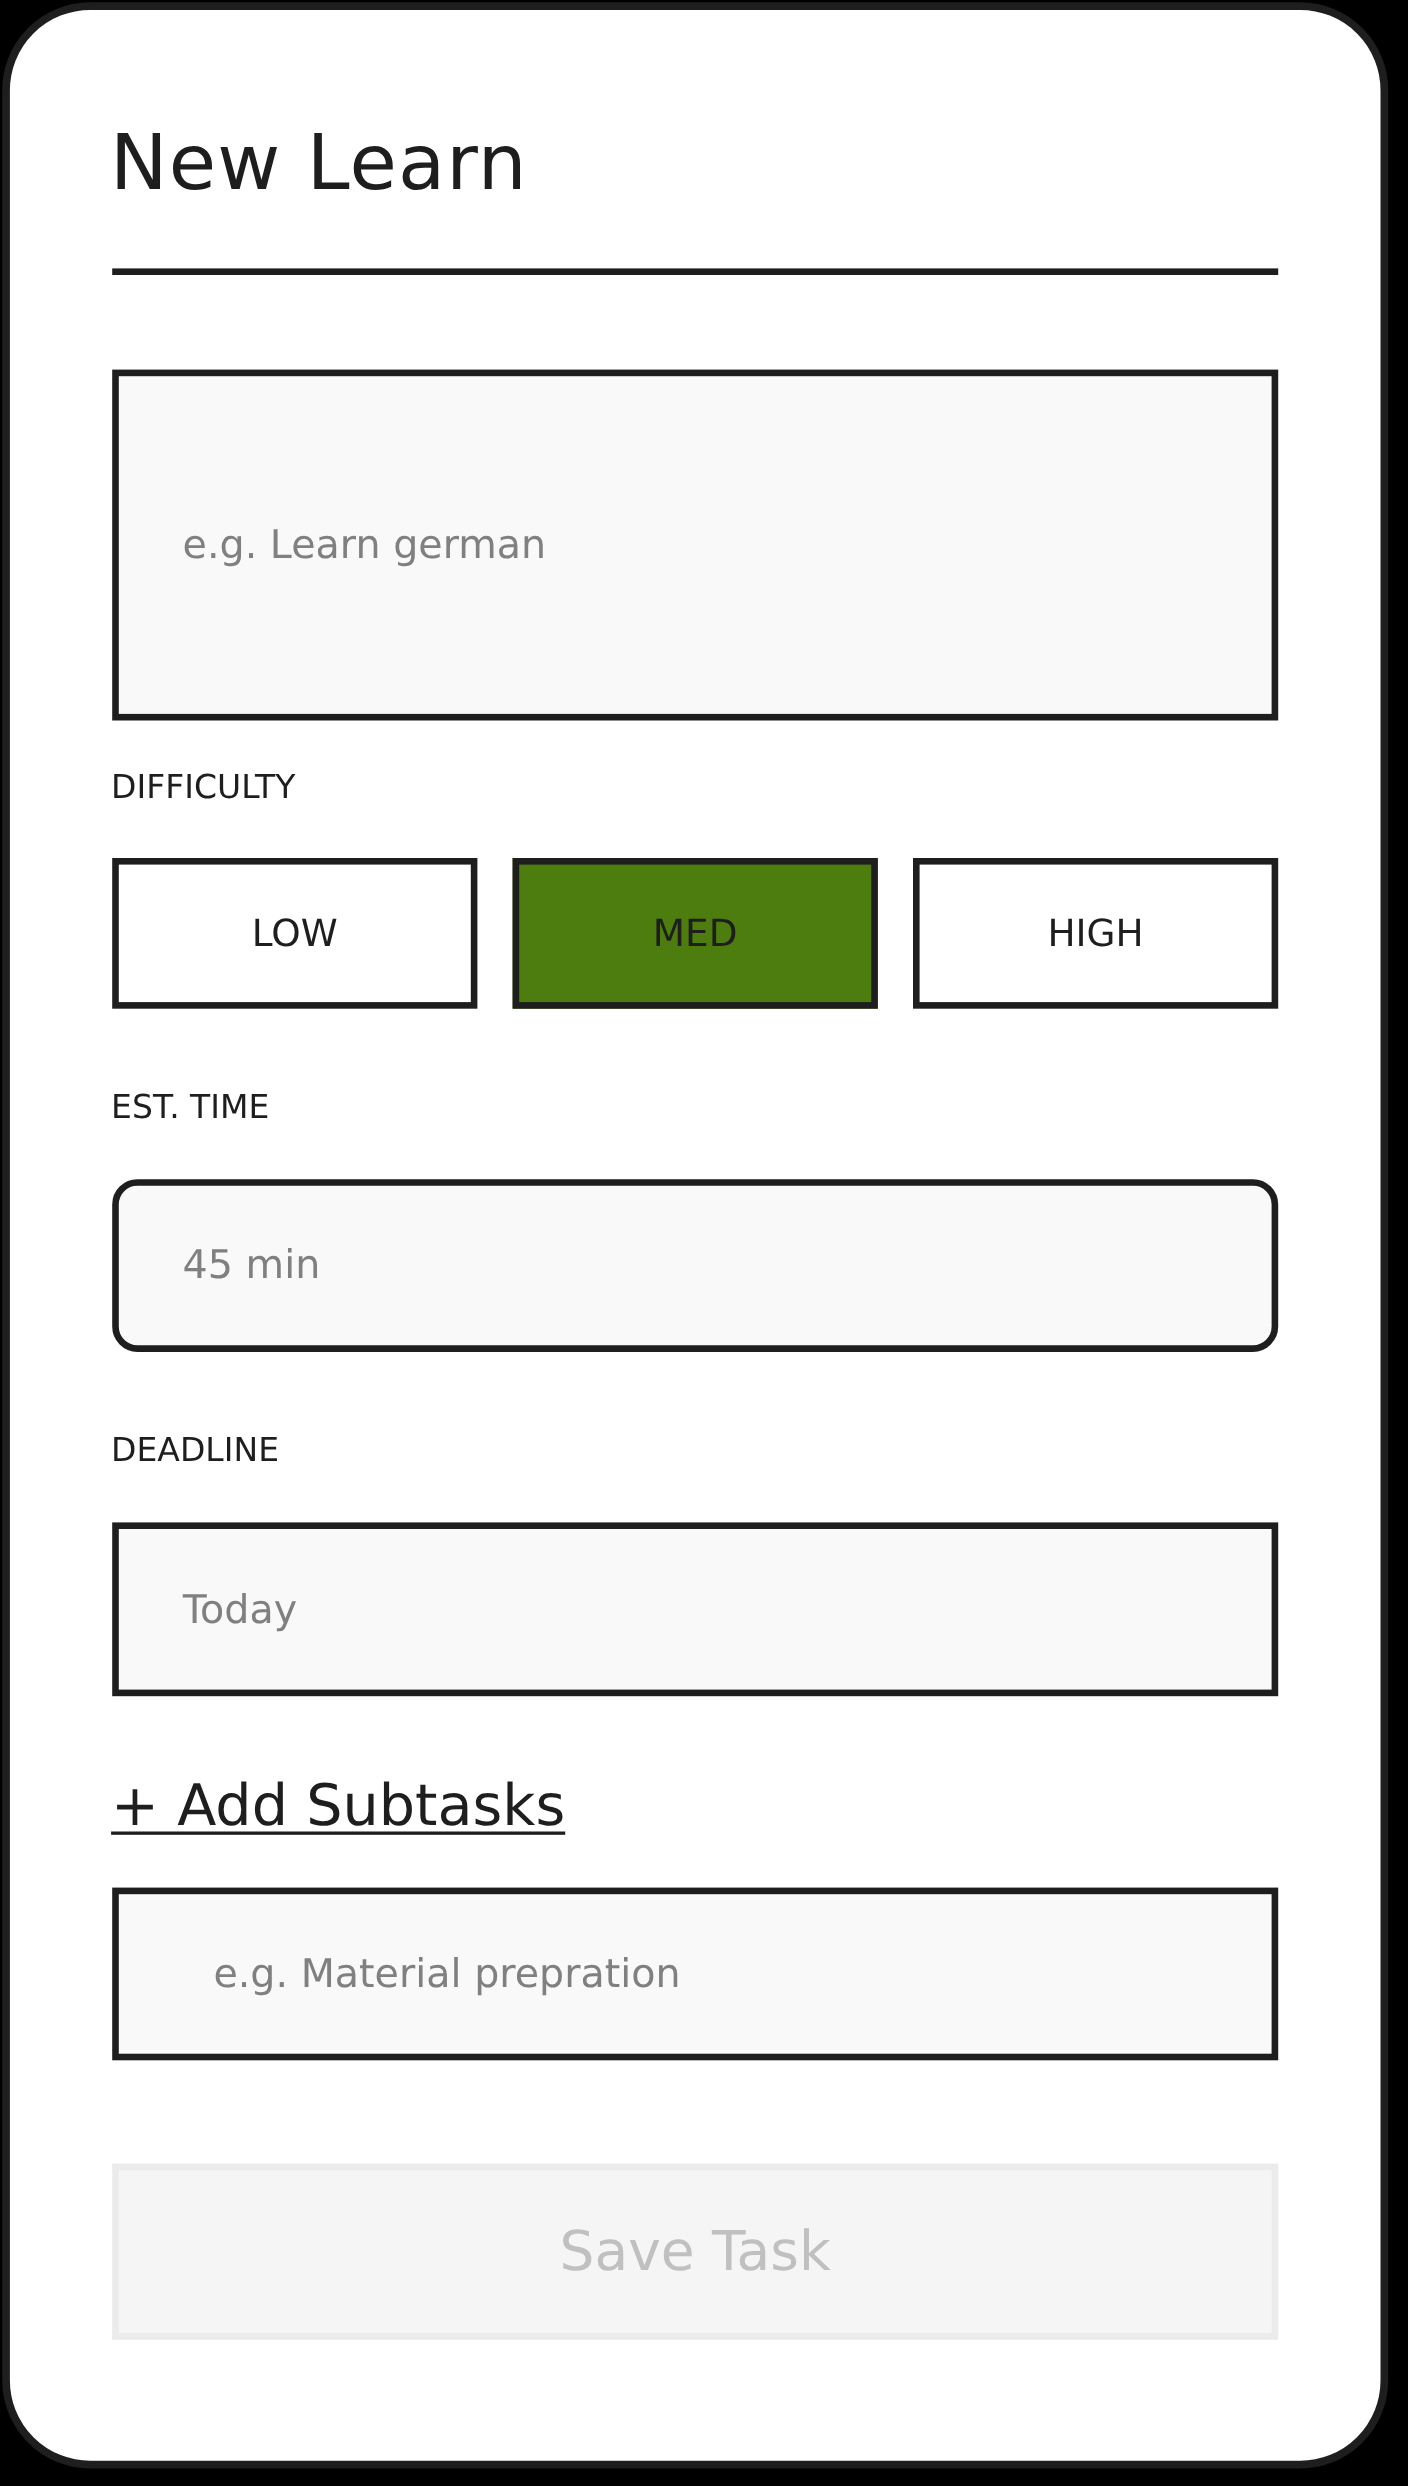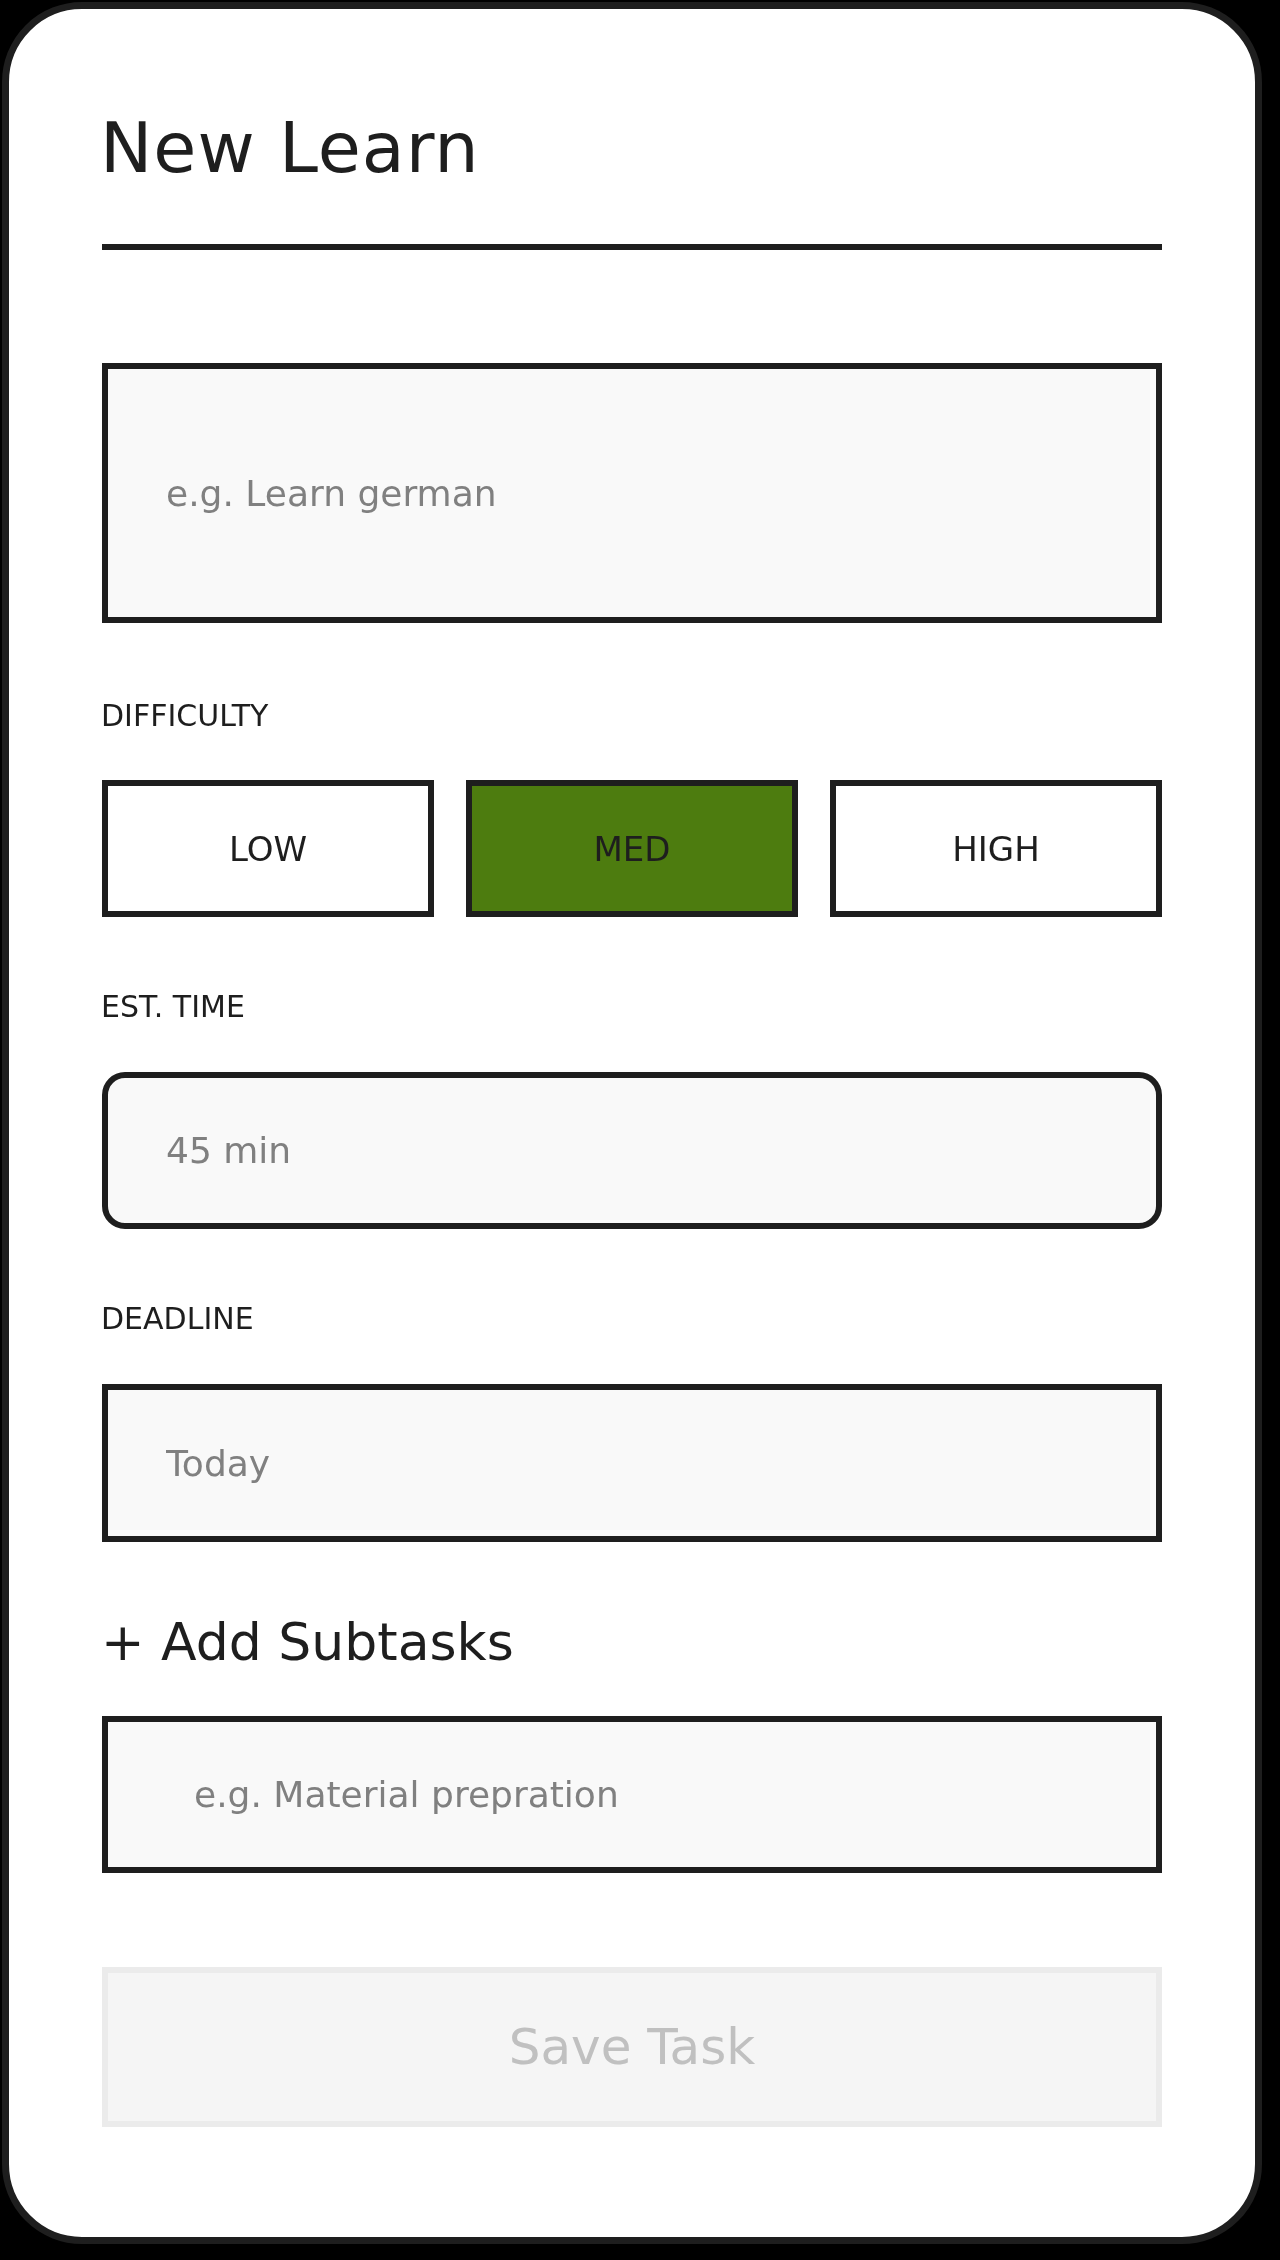--- a/index.html
+++ b/index.html
@@ -54,21 +54,21 @@
       border: 6px solid #1e1e1e;
       background: #ffffff;
       display: flex; align-items: center; justify-content: center;
       font-size: 34px; color: #1e1e1e;
       cursor: pointer;
     }
     .seg.selected { background: #4d7c0f; }
     .add-link {
       left: 101px; top: 1610px;
       font-size: 52px; line-height: 64px;
-      color: #1e1e1e; 
+      color: #1e1e1e; text-decoration: underline;
       text-decoration-thickness: 3px;
       text-underline-offset: 6px;
       cursor: pointer;
     }
     .save-btn {
       position: absolute; left: 102px; top: 1967px;
       width: 1060px; height: 160px;
       background: #f5f5f5;
       border: 6px solid #ebebeb;
       display: flex; align-items: center; justify-content: center;
@@ -77,21 +77,21 @@
     }
   </style>
 </head>
 <body>
 
 <div class="card"></div>
 
 <h1 class="abs title">New Learn</h1>
 <div class="abs divider"></div>
 
-<div class="field" style="top:363px; height:260px;">
+<div class="field" style="top:336px; height:319px;">
   <input type="text" placeholder="e.g. Learn german" style="">
 </div>
 
 <div class="label" style="top:696px;">DIFFICULTY</div>
 
 <div class="seg" style="left:102px;">LOW</div>
 <div class="seg selected" style="left:466px;">MED</div>
 <div class="seg" style="left:830px;">HIGH</div>
 
 <div class="label" style="top:987px;">EST. TIME</div>

